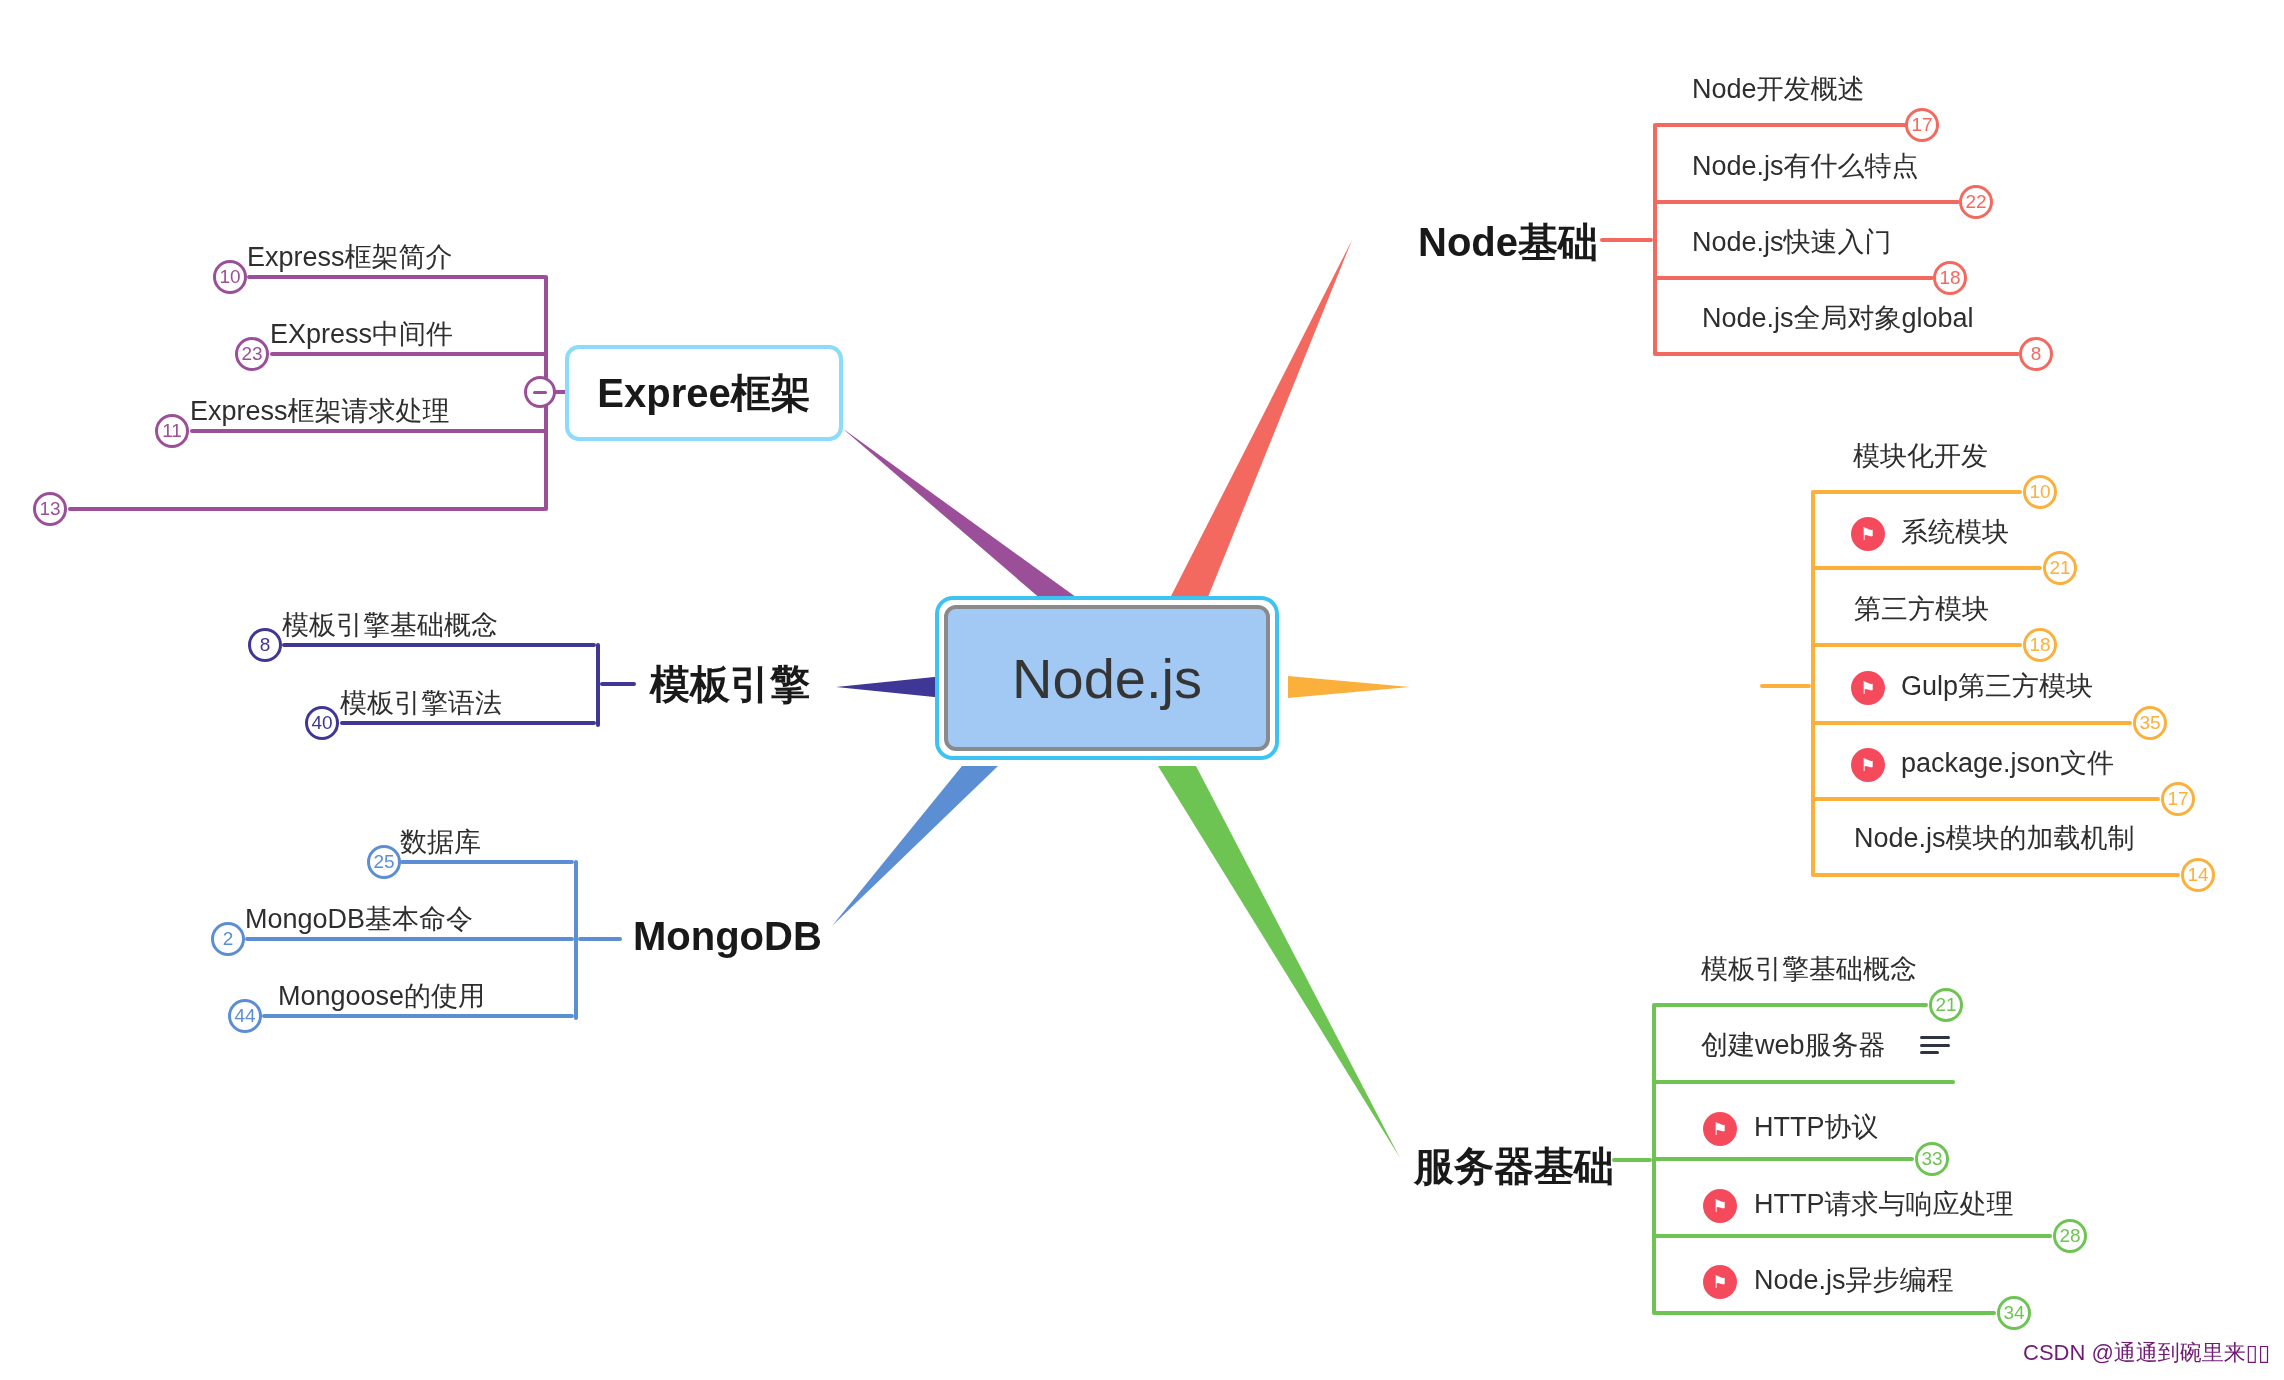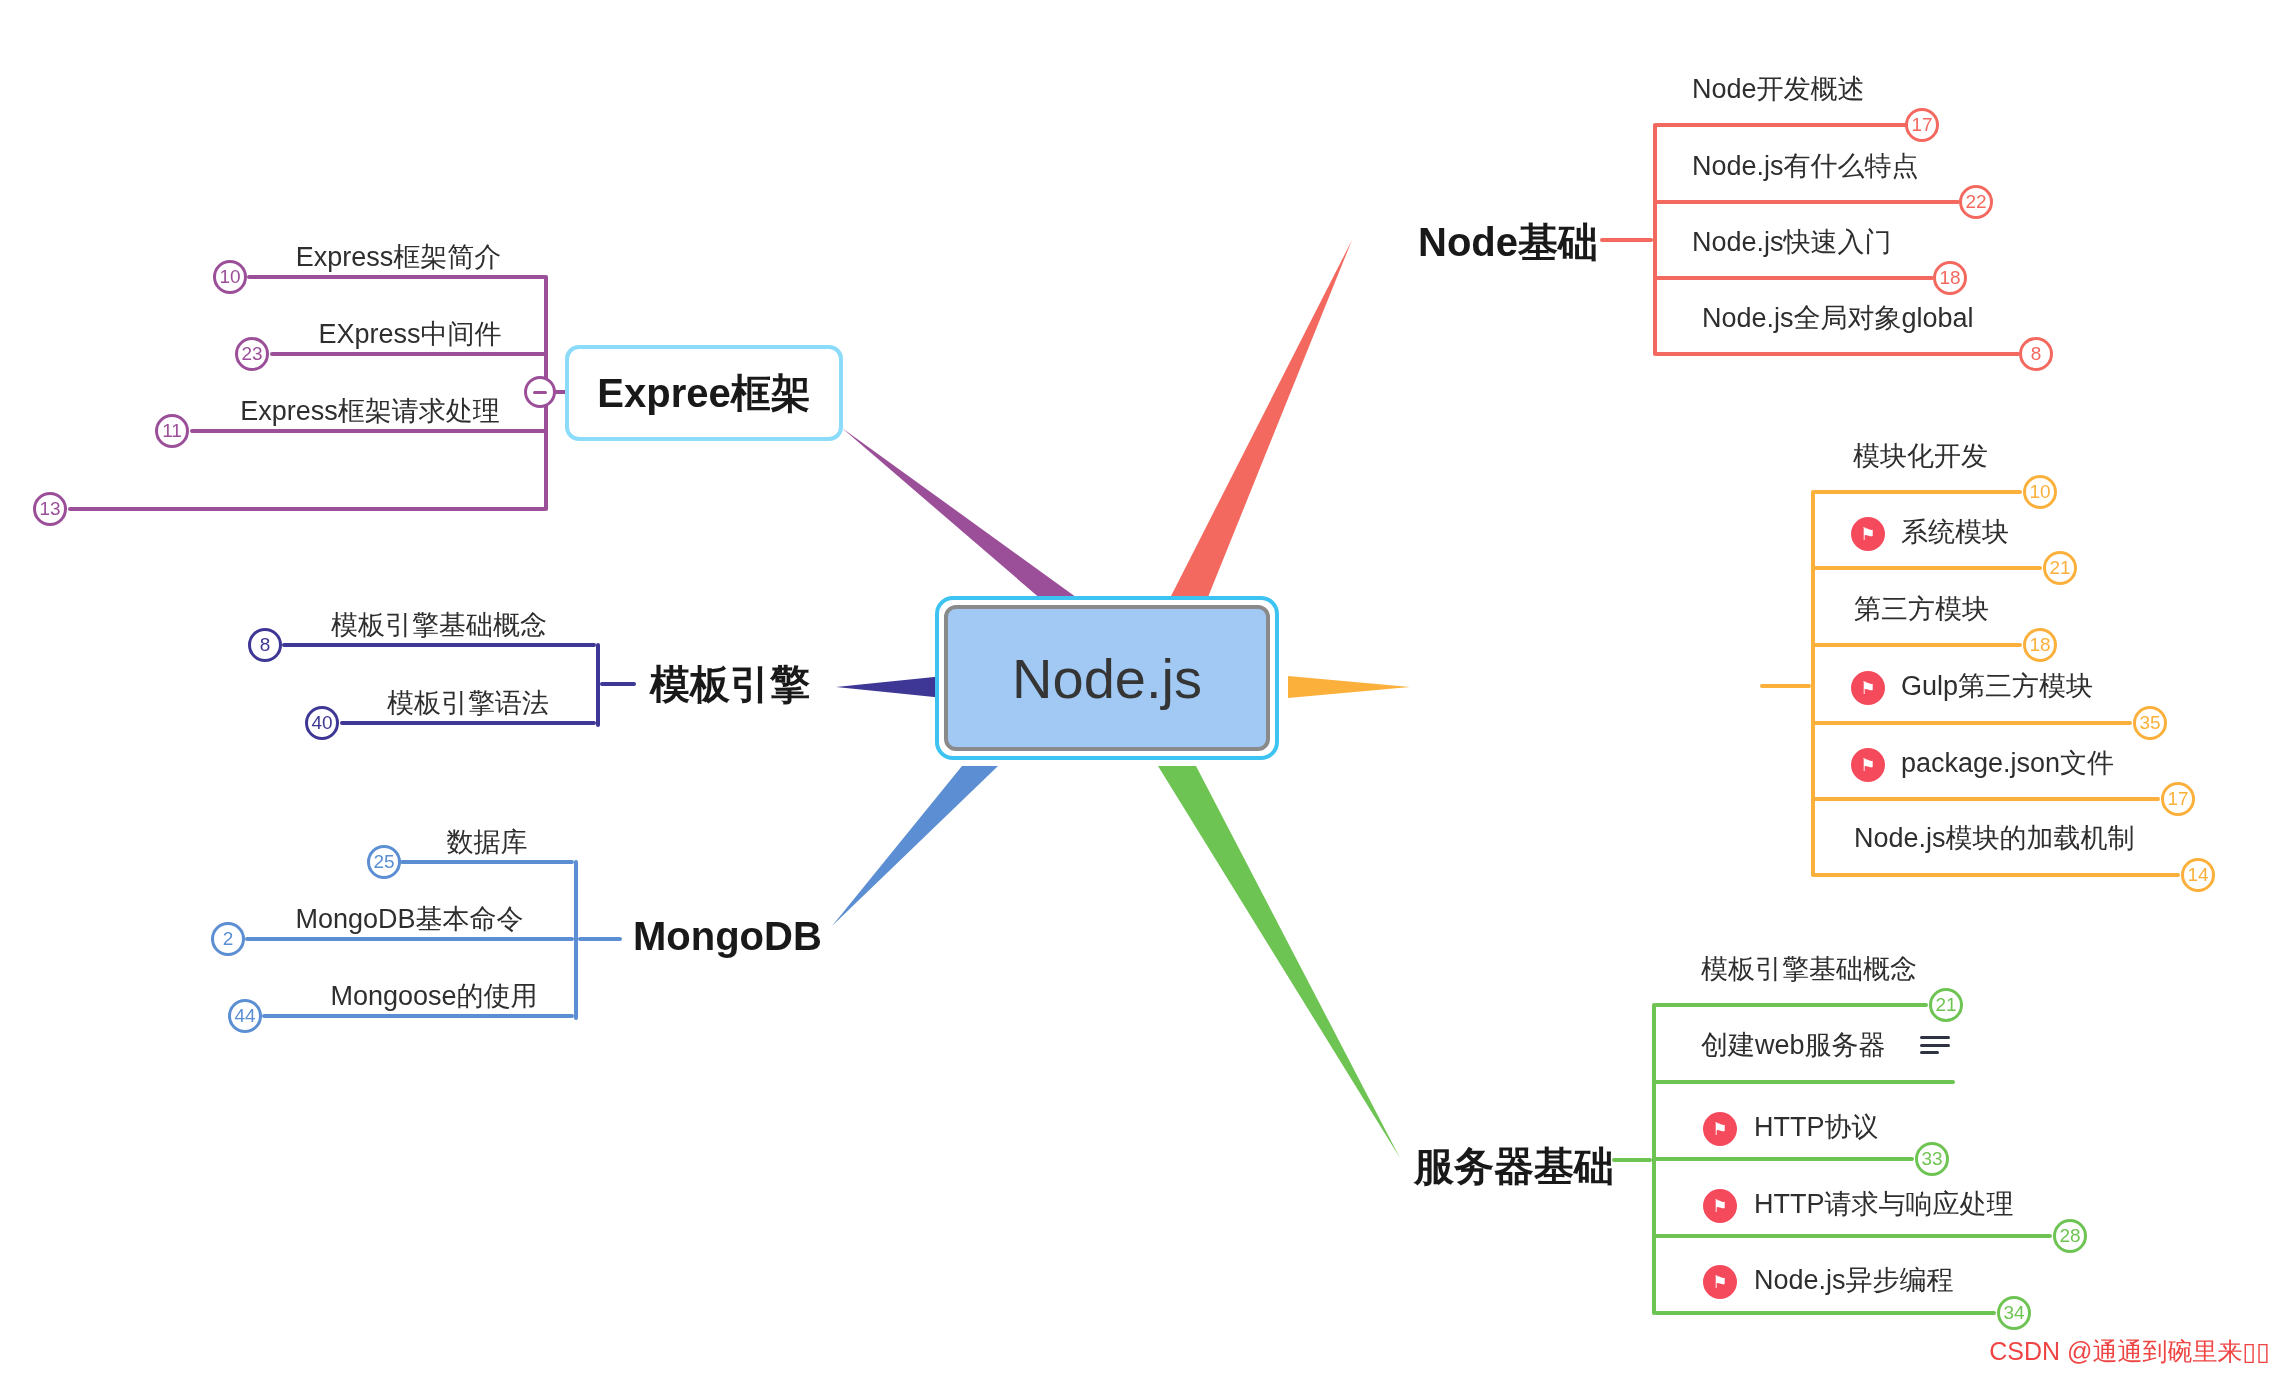--- a/index.html
+++ b/index.html
@@ -2,21 +2,21 @@
 <html><head>
 <meta charset="utf-8">
 <style>
   html,body{margin:0;padding:0}
   .stage{position:relative;width:2284px;height:1380px;background:#ffffff;
          font-family:"Liberation Sans","DejaVu Sans",sans-serif;overflow:hidden}
   svg.wires{position:absolute;left:0;top:0;z-index:1}
   .ln{position:absolute;height:4px;border-radius:2px;z-index:2}
   .vln{position:absolute;width:4px;border-radius:2px;z-index:2}
   .t{position:absolute;white-space:nowrap;font-size:27px;line-height:34px;color:#2e2e2e;z-index:3}
-  .tc{text-align:center}
+  .tc{text-align:left}
   .badge{position:absolute;width:34px;height:34px;border-radius:50%;background:#fff;border:3px solid;
          display:flex;align-items:center;justify-content:center;font-size:19px;z-index:4;box-sizing:border-box}
   .flag{position:absolute;width:34px;height:34px;border-radius:50%;background:#f5495c;color:#fff;
         display:flex;align-items:center;justify-content:center;font-size:17px;z-index:4}
   .lbl{position:absolute;white-space:nowrap;font-weight:700;font-size:40px;line-height:44px;color:#191919;z-index:3}
   .c-purple{color:#9c4f99;border-color:#9c4f99}.bg-purple{background:#9c4f99}
   .c-indigo{color:#3f3795;border-color:#3f3795}.bg-indigo{background:#3f3795}
   .c-blue{color:#5b8ed2;border-color:#5b8ed2}.bg-blue{background:#5b8ed2}
   .c-red{color:#f4695f;border-color:#f4695f}.bg-red{background:#f4695f}
   .c-orange{color:#fbb03c;border-color:#fbb03c}.bg-orange{background:#fbb03c}
@@ -29,21 +29,21 @@
   .topic-box{position:absolute;left:565px;top:345px;width:278px;height:96px;border:4px solid #8bdbfa;
              border-radius:14px;background:#fff;display:flex;align-items:center;justify-content:center;
              font-size:40px;font-weight:700;color:#191919;z-index:5;box-sizing:border-box}
   .collapse{position:absolute;left:524px;top:376px;width:32px;height:32px;border:3px solid #9c4f99;
             border-radius:50%;background:#fff;display:flex;align-items:center;justify-content:center;
             z-index:6;box-sizing:border-box}
   .dash{width:14px;height:3px;background:#9c4f99;border-radius:2px}
   .menu-icon{position:absolute;left:1920px;top:1036px;width:30px;height:22px;z-index:4}
   .menu-icon i{display:block;background:#2e3440;height:3px;border-radius:2px;margin-bottom:4.5px}
   .menu-icon i:nth-child(3){width:62%}
-  .watermark{position:absolute;right:14px;bottom:12px;font-size:25px;color:#ef4444;z-index:3}
+  .watermark{position:absolute;right:14px;bottom:12px;font-size:22px;color:#701a75;z-index:3}
 </style>
 </head>
 <body>
 
 <div class="stage">
 
   <svg class="wires" width="2284" height="1380" viewBox="0 0 2284 1380">
     <polygon points="842,428 1042,600 1080,600" fill="#9c4f99"></polygon>
     <polygon points="1352,240 1168,602 1206,602" fill="#f4695f"></polygon>
     <polygon points="836,687 944,676 944,698" fill="#3f3795"></polygon>

